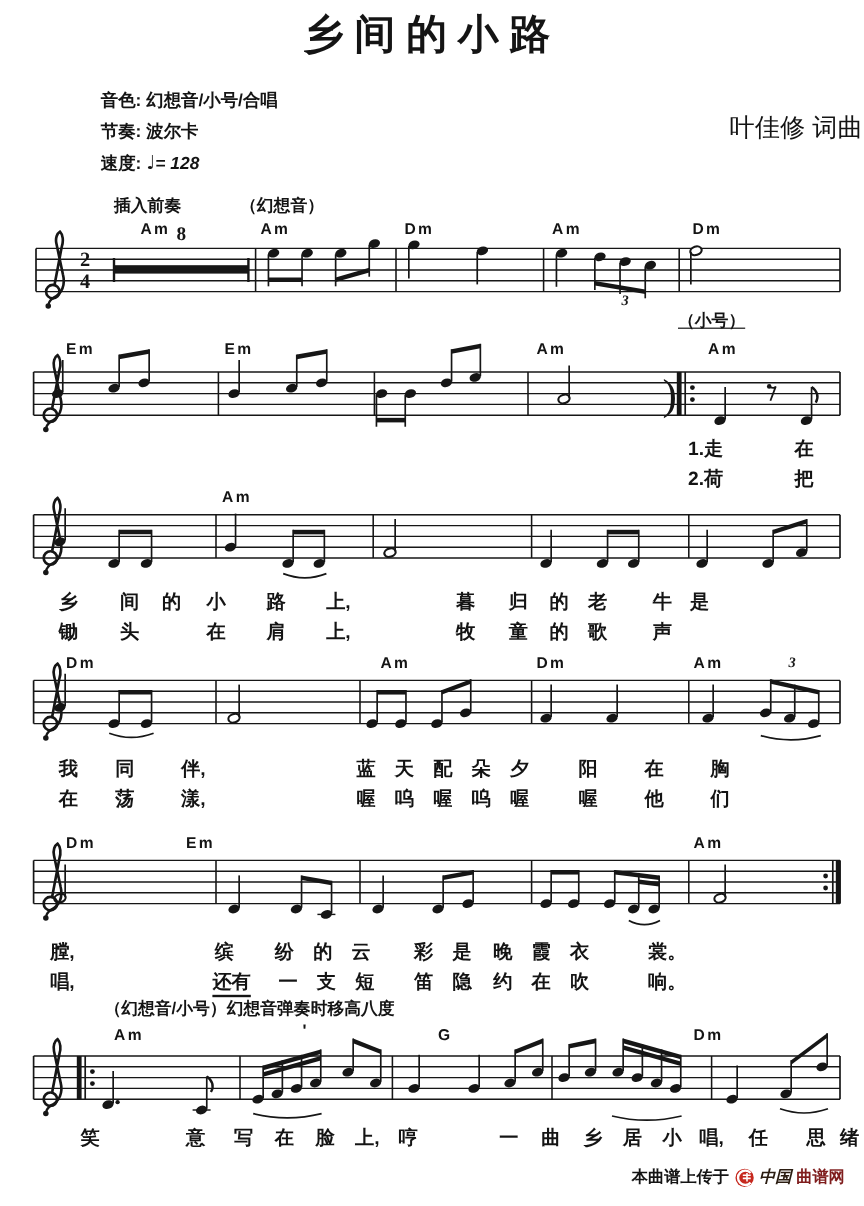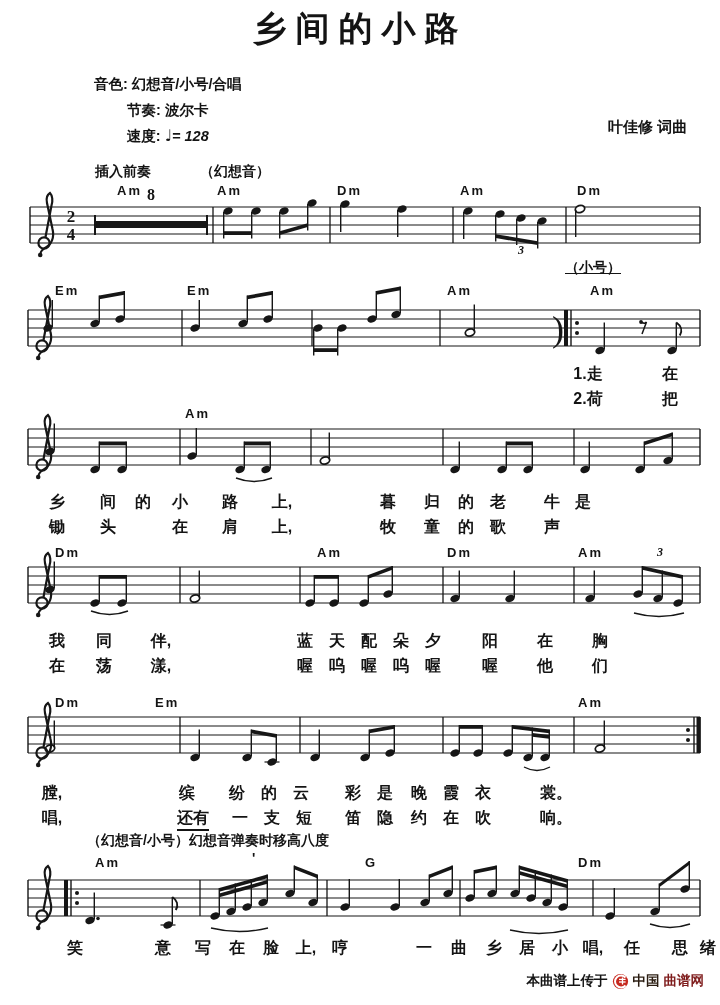--- a/index.html
+++ b/index.html
@@ -1,33 +1,33 @@
 <!DOCTYPE html>
 <html><head>
 <meta charset="utf-8">
 <style>
   html,body{margin:0;padding:0;background:#888;}
   .page{position:relative;width:720px;height:1005px;margin:0 auto;background:#ffffff;overflow:hidden;
         font-family:"Liberation Sans",sans-serif;color:#141414;}
   .title{position:absolute;top:6px;left:50%;transform:translateX(-50%);
          font-size:34px;font-weight:900;letter-spacing:9px;white-space:nowrap;}
-  .meta{position:absolute;left:94px;top:71px;font-size:14.5px;font-weight:bold;line-height:26px;white-space:nowrap;text-align:center;}
+  .meta{position:absolute;left:84px;top:71px;font-size:14.5px;font-weight:bold;line-height:26px;white-space:nowrap;}
   .meta .notechar{font-family:"DejaVu Sans",sans-serif;font-size:16px;}
   .meta .tempoval{font-style:italic;font-weight:900;}
-  .credit{position:absolute;left:608px;top:92px;font-size:15px;font-weight:bold;white-space:nowrap;margin-top:26px;}
+  .credit{position:absolute;left:608px;top:92px;font-size:21px;font-weight:normal;white-space:nowrap;}
   #text-layer div{position:absolute;white-space:nowrap;}
   .chord{font-size:13px;font-weight:600;letter-spacing:2px;}
   .lyric{font-size:16px;font-weight:bold;transform:translateX(-50%);}
   .lyric.u{border-bottom:2px solid #141414;padding-bottom:0px;}
   .anno{font-size:14px;font-weight:bold;}
   .pagenum{position:absolute;left:365px;top:942px;transform:translateX(-50%);
            font-size:46px;font-weight:900;letter-spacing:2px;}
   .watermark{position:absolute;right:16px;top:972px;display:flex;align-items:center;gap:4px;
              font-size:13.5px;font-weight:bold;}
-  .watermark .site-bold{color:#2b1d12;font-weight:900;}
+  .watermark .site-bold{color:#2b1d12;font-weight:900;font-style:italic;}
   .watermark .site-colored{color:#b07a4e;font-weight:900;}
   svg#music-svg{position:absolute;left:0;top:0;}
 </style>
 </head>
 <body>
 
 <div class="page">
 
   <div class="title">乡间的小路</div>
 

